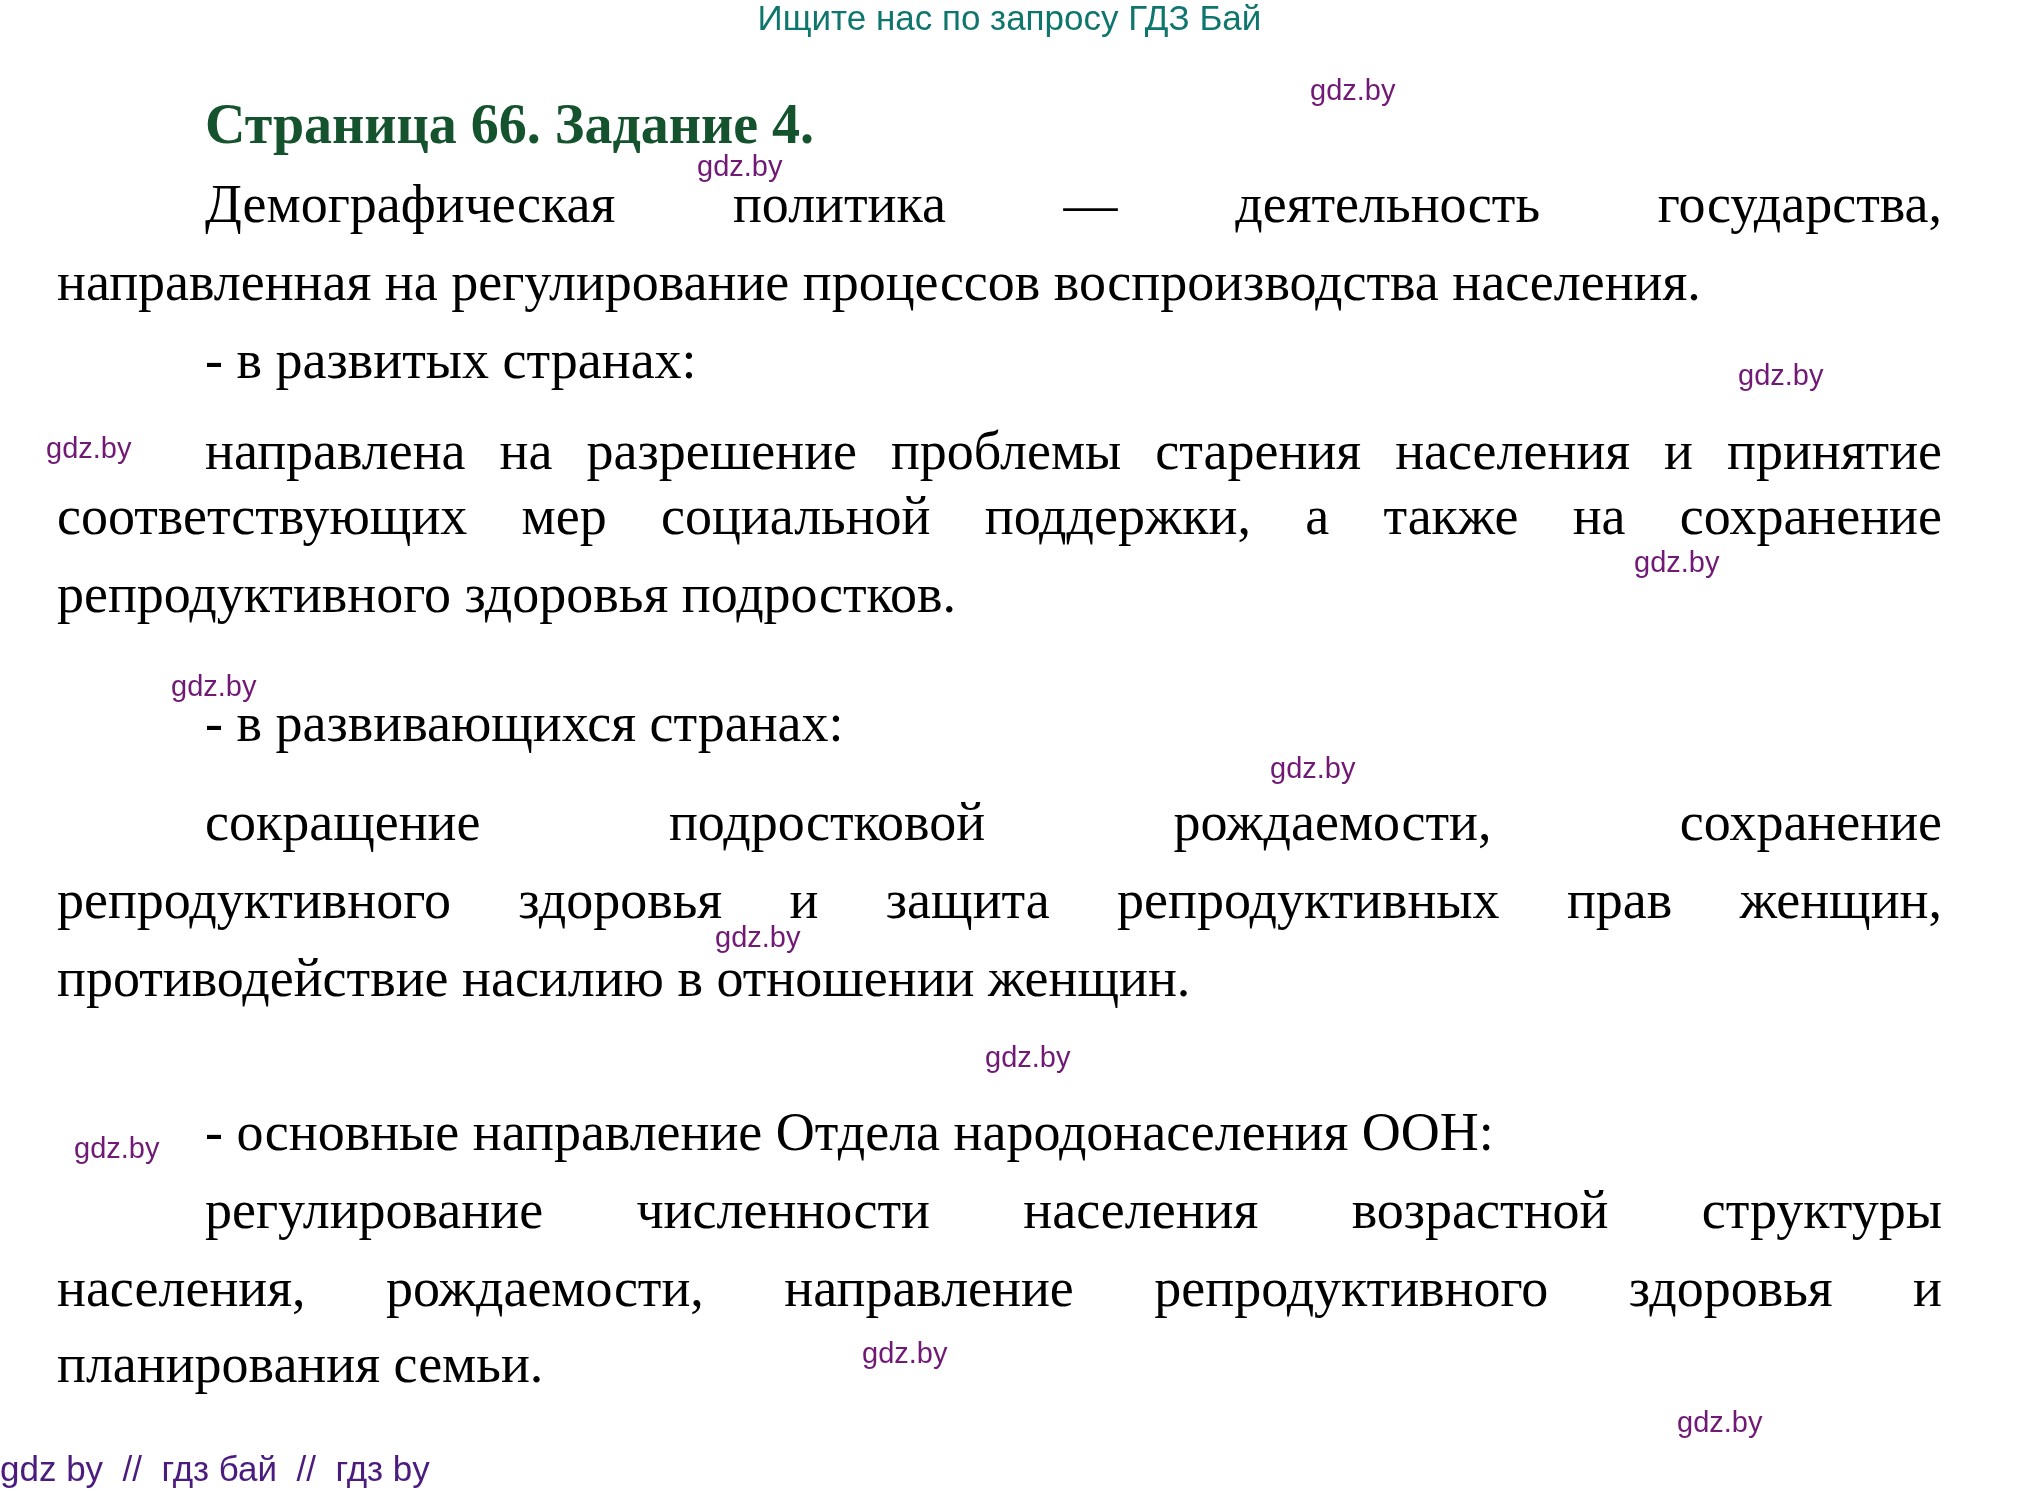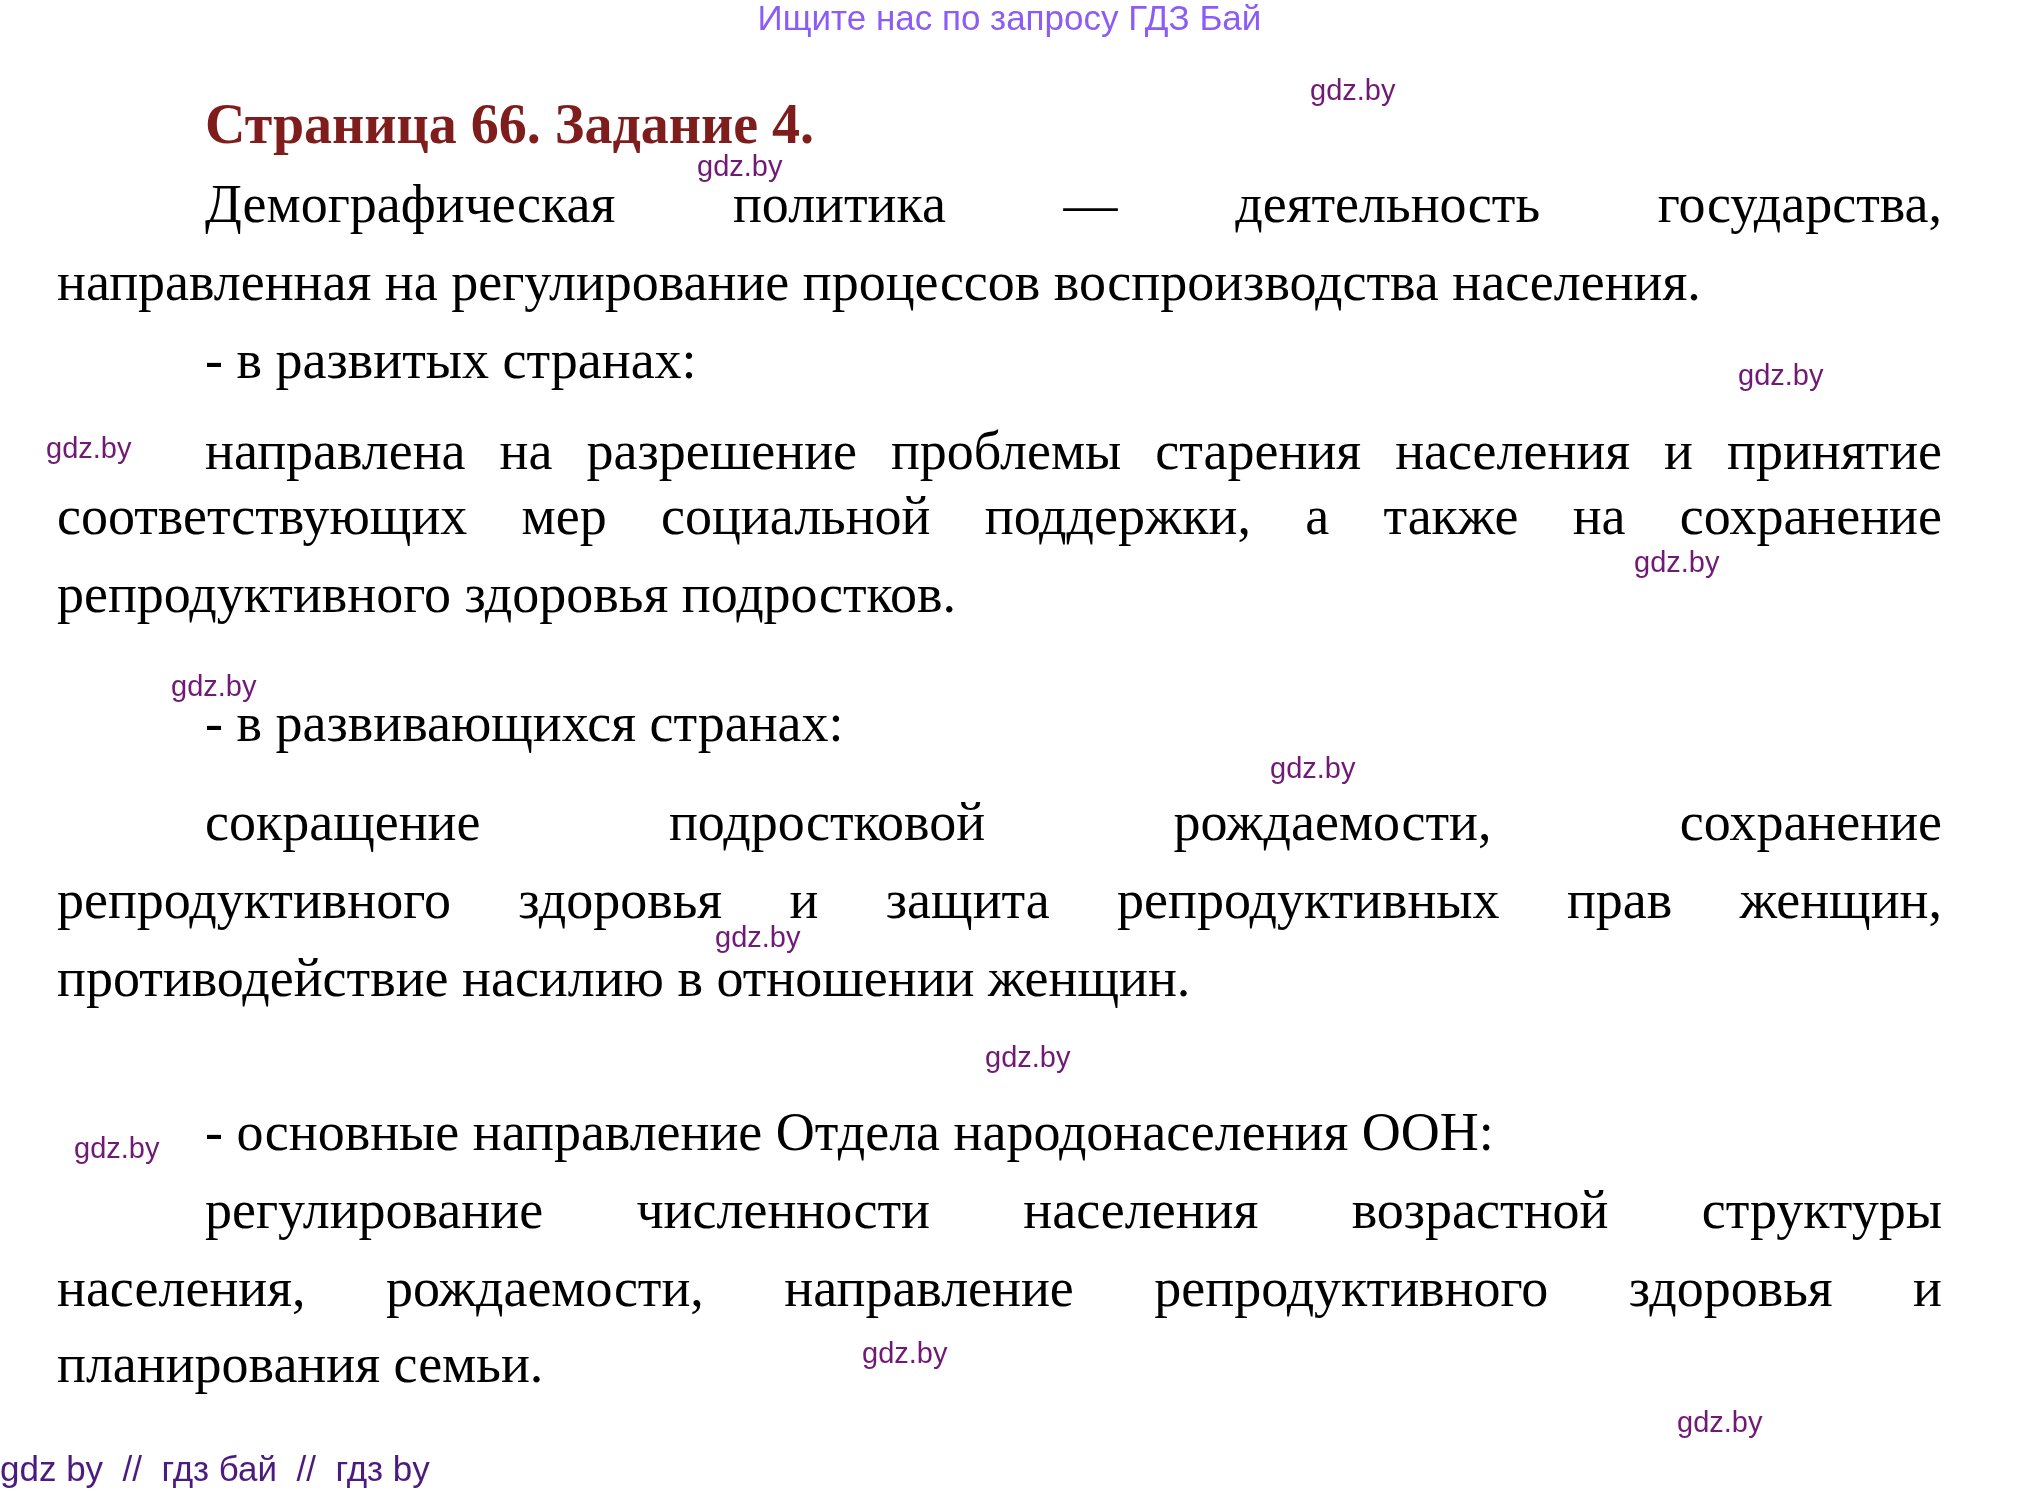--- a/index.html
+++ b/index.html
@@ -1,32 +1,32 @@
 <!DOCTYPE html>
 <html><head>
 <meta charset="utf-8">
 <style>
   html, body { margin: 0; padding: 0; background: #ffffff; }
   body { width: 2019px; height: 1496px; position: relative; overflow: hidden; }
   .banner {
     position: absolute; left: 0; width: 2019px; top: 0; height: 40px;
-    text-align: center; color: #8b5cf6;
+    text-align: center; color: #0f766e;
     font-family: "Liberation Sans", sans-serif; font-size: 35px; line-height: 36px;
     letter-spacing: 0px;
   }
   .footer {
     position: absolute; left: 0; width: 2019px; top: 1446px; height: 46px;
     text-align: left; color: #4b1c7e;
     font-family: "Liberation Sans", sans-serif; font-size: 35px; line-height: 46px;
     white-space: pre;
   }
   .heading {
     position: absolute; left: 205px; top: 92px;
     font-family: "Liberation Serif", serif; font-weight: bold; font-size: 56px;
-    line-height: 64px; color: #7f1d1d; white-space: nowrap;
+    line-height: 64px; color: #14532d; white-space: nowrap;
   }
   .line {
     position: absolute; left: 57px; width: 1885px; height: 64px;
     font-family: "Liberation Serif", serif; font-size: 54px; line-height: 64px;
     color: #000; white-space: nowrap;
   }
   .line.indent { left: 205px; width: 1737px; }
   .line.justify { text-align: justify; text-align-last: justify; white-space: normal; }
   .wm {
     position: absolute; font-family: "Liberation Sans", sans-serif;

